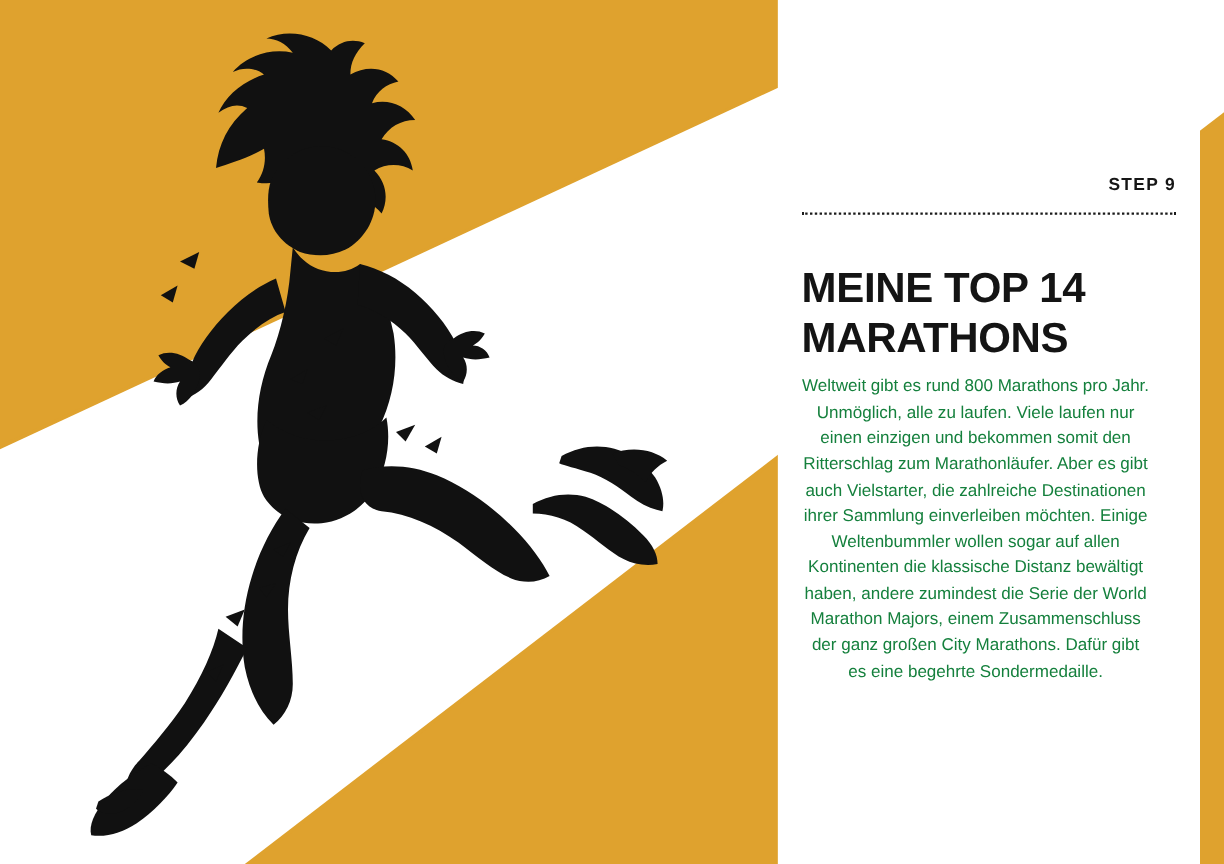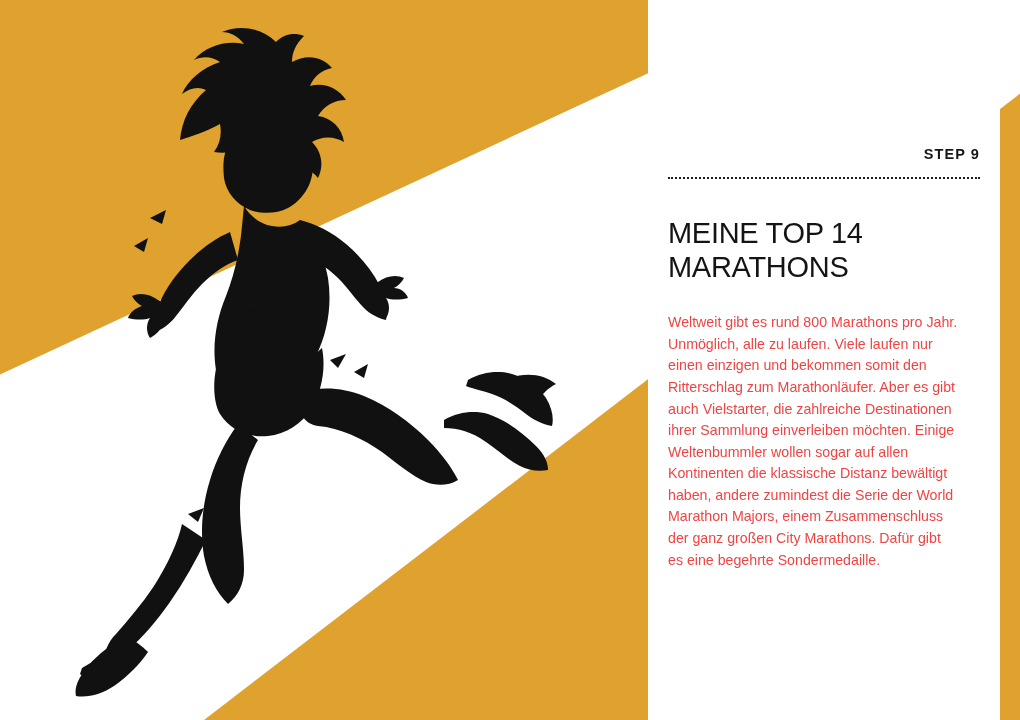--- a/index.html
+++ b/index.html
@@ -96,35 +96,35 @@
     top: 177px;
     left: 0;
     width: 312px;
     border-top: 2px dotted #1b1b1b;
   }
   .headline {
     position: absolute;
     top: 198px;
     left: 0;
     width: 312px;
-    font-size: 29px;
+    font-size: 35px;
     line-height: 1.17;
-    font-weight: normal;
+    font-weight: bold;
     letter-spacing: -0.3px;
     color: #141414;
   }
   .body-copy {
     position: absolute;
     top: 298px;
     left: 0;
     width: 290px;
     font-size: 14.2px;
     line-height: 1.52;
-    color: #ef4444;
-    text-align: left;
+    color: #15803d;
+    text-align: center;
   }
 </style>
 </head>
 <body>
 
 <div id="page">
 
   <div class="bg-gold-base"></div>
   <div class="bg-white-band"></div>
   <div class="bg-gold-upper"></div>

